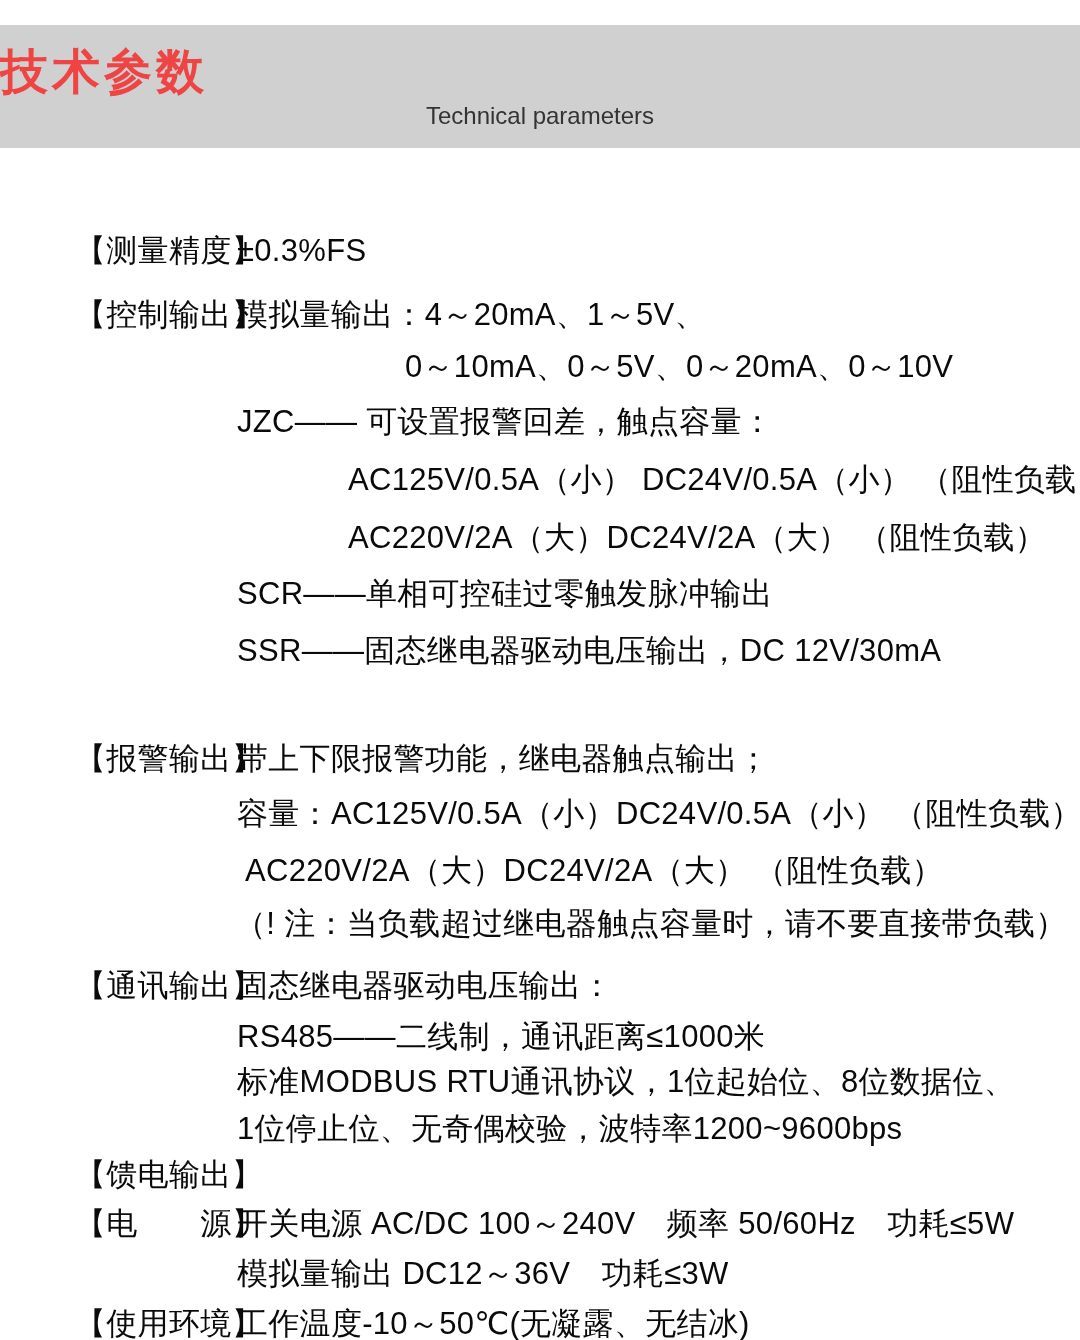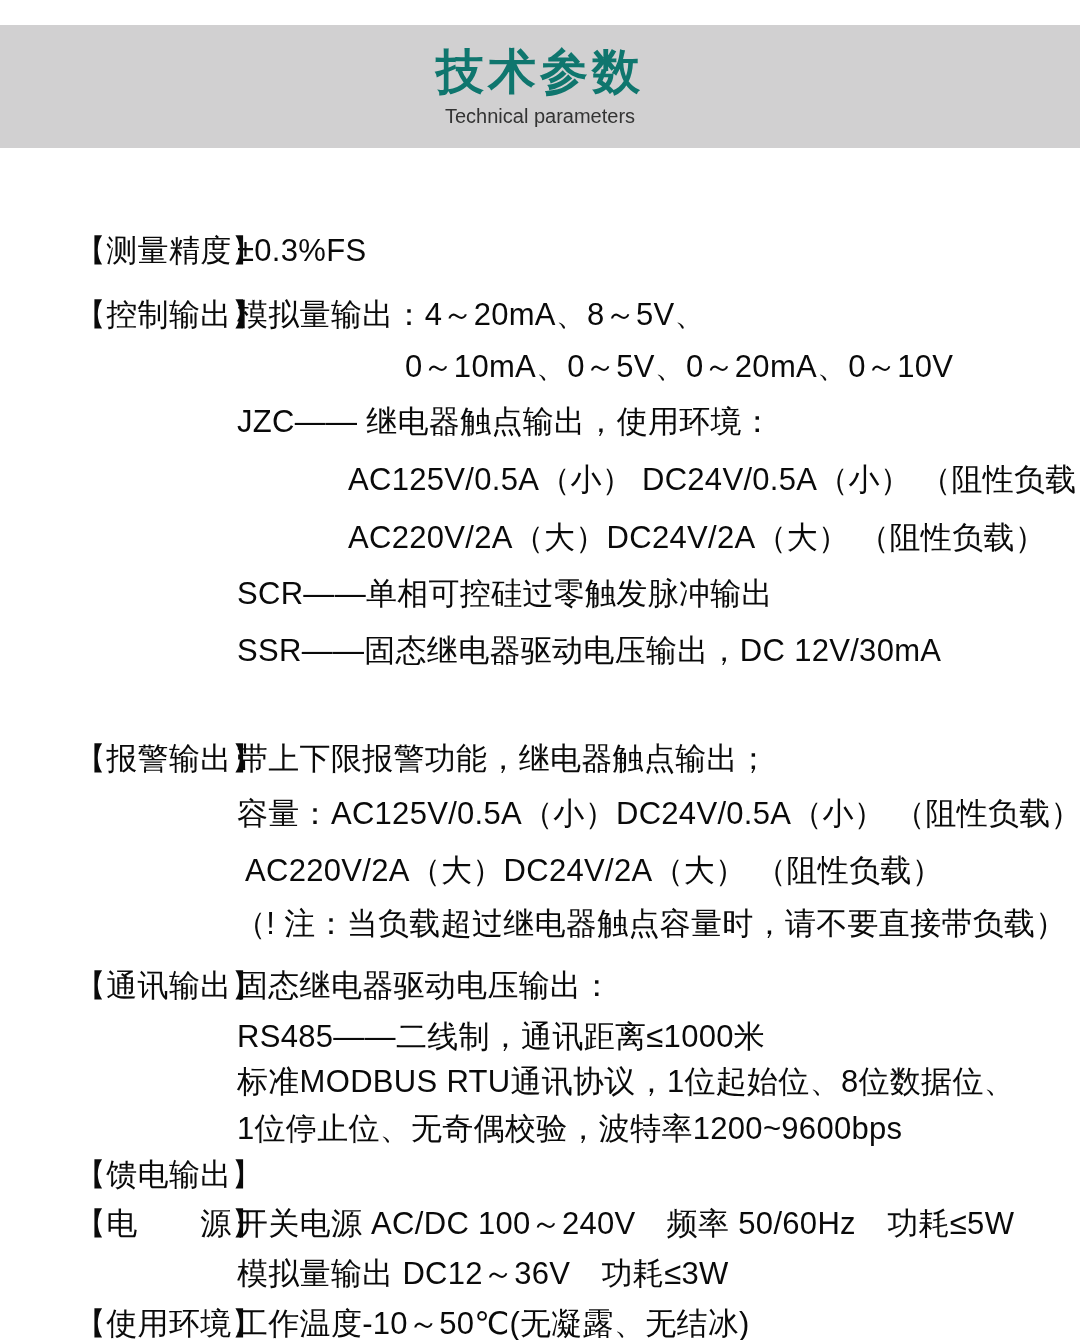--- a/index.html
+++ b/index.html
@@ -22,34 +22,34 @@
     top: 25px;
     width: 1080px;
     height: 123px;
     background: #d1d0d1;
   }
   .header-title {
     position: absolute;
     left: 0;
     top: 44px;
     width: 100%;
-    text-align: center;
+    text-align: left;
     font-size: 48px;
     font-weight: 700;
     letter-spacing: 4px;
-    color: #0f766e;
+    color: #ef4444;
     line-height: 56px;
   }
   .header-subtitle {
     position: absolute;
     left: 0;
     top: 102px;
     width: 100%;
     text-align: center;
-    font-size: 20px;
+    font-size: 24px;
     font-weight: 400;
     color: #333333;
     line-height: 28px;
   }
   .row {
     position: absolute;
     font-size: 31px;
     line-height: 37px;
     white-space: nowrap;
     font-weight: 500;
@@ -77,24 +77,24 @@
   <div class="header-title">技术参数</div>
   <div class="header-subtitle">Technical parameters</div>
 
   <div class="row labeled" style="top:232px">
     <span class="spec-label">【测量精度】</span>
     <span class="spec-content">±0.3%FS</span>
   </div>
 
   <div class="row labeled" style="top:296px">
     <span class="spec-label">【控制输出】</span>
-    <span class="spec-content">模拟量输出：4～20mA、8～5V、</span>
+    <span class="spec-content">模拟量输出：4～20mA、1～5V、</span>
   </div>
   <div class="row" style="top:348px;left:405px">0～10mA、0～5V、0～20mA、0～10V</div>
-  <div class="row" style="top:403px;left:237px">JZC—— 继电器触点输出，使用环境：</div>
+  <div class="row" style="top:403px;left:237px">JZC—— 可设置报警回差，触点容量：</div>
   <div class="row" style="top:461px;left:348px">AC125V/0.5A（小） DC24V/0.5A（小） （阻性负载）</div>
   <div class="row" style="top:519px;left:348px">AC220V/2A（大）DC24V/2A（大） （阻性负载）</div>
   <div class="row" style="top:575px;left:237px">SCR——单相可控硅过零触发脉冲输出</div>
   <div class="row" style="top:632px;left:237px">SSR——固态继电器驱动电压输出，DC 12V/30mA</div>
 
   <div class="row labeled" style="top:740px">
     <span class="spec-label">【报警输出】</span>
     <span class="spec-content">带上下限报警功能，继电器触点输出；</span>
   </div>
   <div class="row" style="top:795px;left:237px">容量：AC125V/0.5A（小）DC24V/0.5A（小） （阻性负载）</div>

